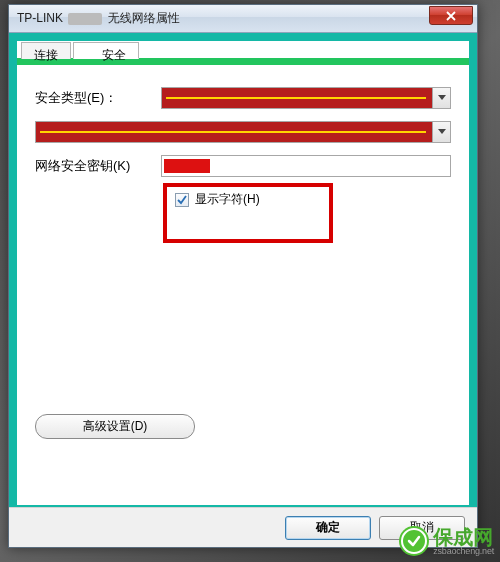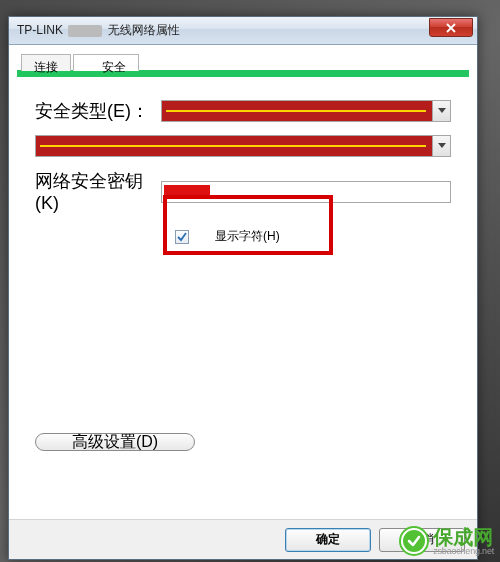--- a/index.html
+++ b/index.html
@@ -11,23 +11,23 @@
     background: #5a5a5a;
     overflow: hidden;
     position: relative;
   }
   .bg-blur {
     position: absolute; inset: 0;
     background: linear-gradient(135deg, #4a4a4a, #666, #333);
   }
   .window {
     position: absolute;
-    left: 8px; top: 16px;
+    left: 8px; top: 4px;
     width: 470px; height: 544px;
-    background: #ffffff;
+    background: #14b8a6;
     border: 1px solid #5a6d7e;
     box-shadow: 0 0 12px rgba(0,0,0,0.5);
   }
   .titlebar {
     height: 28px;
     background: linear-gradient(to bottom, #eef3f9 0%, #d9e3ef 45%, #cad7e6 46%, #d8e3f0 100%);
     border-bottom: 1px solid #8fa4bb;
     display: flex;
     align-items: center;
     position: relative;
@@ -89,21 +89,21 @@
     position: relative;
     height: calc(100% - 24px);
   }
   .form-row {
     display: flex;
     align-items: center;
     margin-bottom: 12px;
   }
   .form-label {
     width: 126px;
-    font-size: 18px;
+    font-size: 13px;
     color: #000;
   }
   .combo {
     flex: 1;
     height: 22px;
     border: 1px solid #a7a7a7;
     background: #fff;
     display: flex;
     align-items: center;
     position: relative;
@@ -142,39 +142,39 @@
   }
   .highlight-box {
     position: absolute;
     left: 146px; top: 118px;
     width: 170px; height: 60px;
     border: 4px solid #d60000;
     pointer-events: none;
   }
   .show-chars {
     display: flex; align-items: center;
-    margin-left: 140px; margin-top: 14px; gap: 20px;
+    margin-left: 140px; margin-top: 14px;
   }
   .chk {
     width: 14px; height: 14px;
     border: 1px solid #8a9db0;
     background: linear-gradient(to bottom, #fbfcfe, #e6ecf3);
     margin-right: 6px;
     display: flex; align-items: center; justify-content: center;
   }
   .chk svg { width: 10px; height: 10px; }
   .adv-btn {
     position: absolute;
     left: 18px; bottom: 66px;
-    width: 160px; height: 18px;
+    width: 160px; height: 25px;
     border: 1px solid #8a8a8a;
     border-radius: 12px;
     background: linear-gradient(to bottom, #fdfdfd, #e8e8e8);
     display: flex; align-items: center; justify-content: center;
-    font-size: 16px;
+    font-size: 12px;
     cursor: default;
   }
   .footer {
     position: absolute;
     left: 0; right: 0; bottom: 0;
     height: 40px;
     border-top: 1px solid #d4d4d4;
     background: #f0f0f0;
     display: flex;
     align-items: center;

